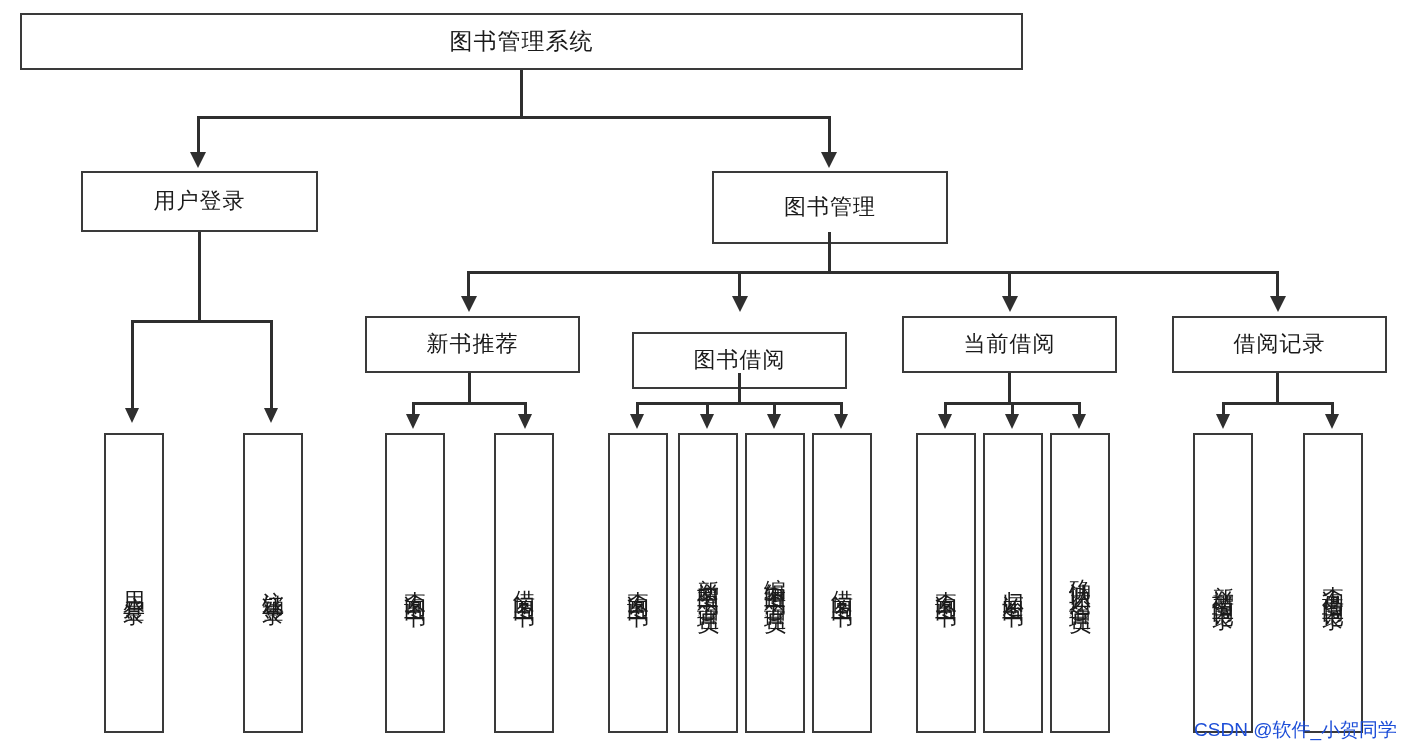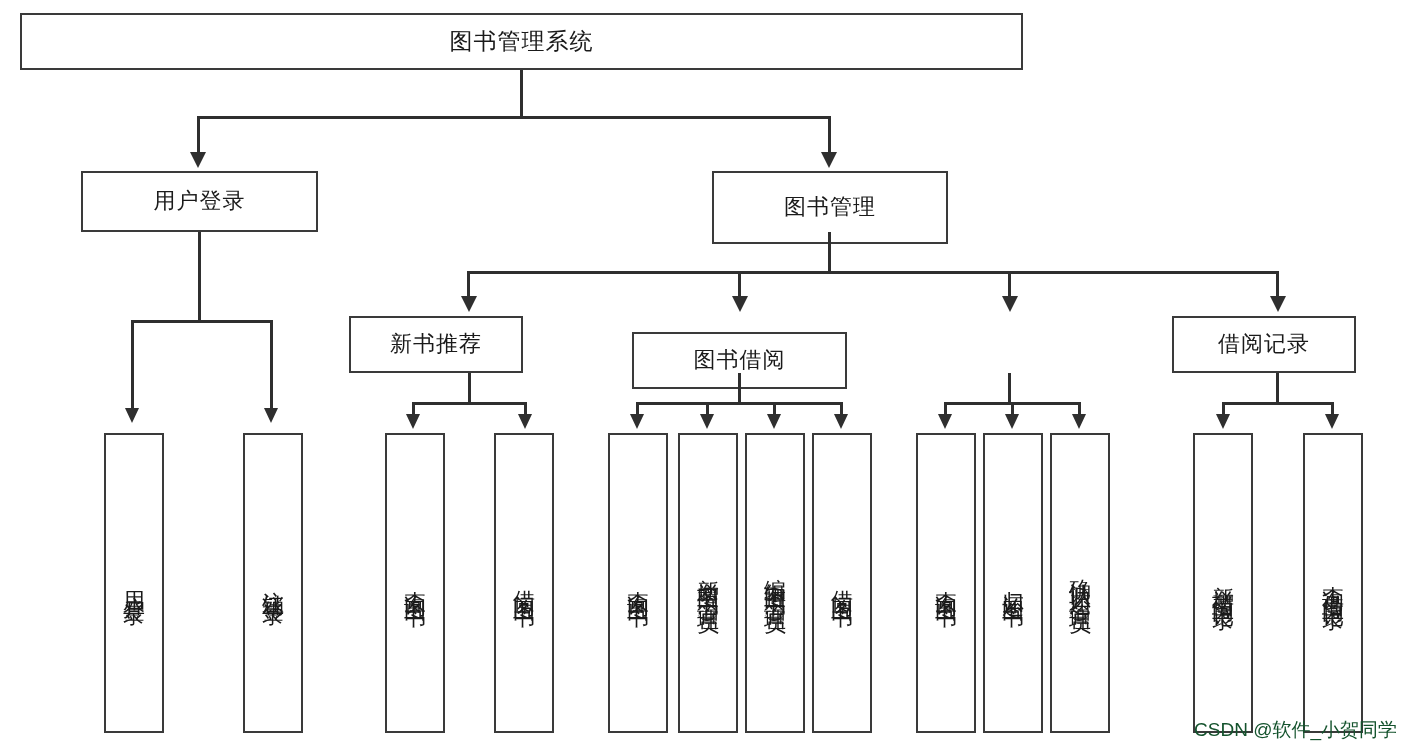--- a/index.html
+++ b/index.html
@@ -69,21 +69,21 @@
     border-left-width: 7px;
     border-right-width: 7px;
     border-top-width: 15px;
   }
   
   #watermark {
     position: absolute;
     right: 8px;
     bottom: 4px;
     font-size: 19px;
-    color: #14532d;
+    color: #1d4ed8;
     white-space: nowrap;
     pointer-events: none;
     text-align: center;
   }
 </style>
 </head>
 <body>
 
 <div id="canvas">
 
@@ -124,27 +124,30 @@
 
   <div class="edge vline" style="left:738px; top:271px; width:3px; height:27px;"></div>
   <div class="arrow" style="left:732px; top:296px;"></div>
 
   <div class="edge vline" style="left:1008px; top:271px; width:3px; height:27px;"></div>
   <div class="arrow" style="left:1002px; top:296px;"></div>
 
   <div class="edge vline" style="left:1276px; top:271px; width:3px; height:27px;"></div>
   <div class="arrow" style="left:1270px; top:296px;"></div>
 
-  <div class="node horiz" style="left:349px; top:316px; width:174px; height:57px;">
+  <div class="node horiz" style="left:365px; top:316px; width:215px; height:57px;">
     <span>新书推荐</span>
   </div>
   <div class="node horiz" style="left:632px; top:316px; width:215px; height:57px;margin-top:16px;">
     <span>图书借阅</span>
   </div>
-  <div class="node horiz" style="left:1172px; top:316px; width:184px; height:57px;">
+  <div class="node horiz" style="left:902px; top:316px; width:215px; height:57px;">
+    <span>当前借阅</span>
+  </div>
+  <div class="node horiz" style="left:1172px; top:316px; width:215px; height:57px;">
     <span>借阅记录</span>
   </div>
 
   <div class="edge vline" style="left:468px; top:373px; width:3px; height:31px;"></div>
   <div class="edge hline" style="left:412px; top:402px; width:115px; height:3px;"></div>
   <div class="edge vline" style="left:412px; top:402px; width:3px; height:14px;"></div>
   <div class="arrow small" style="left:406px; top:414px;"></div>
   <div class="edge vline" style="left:524px; top:402px; width:3px; height:14px;"></div>
   <div class="arrow small" style="left:518px; top:414px;"></div>
 

